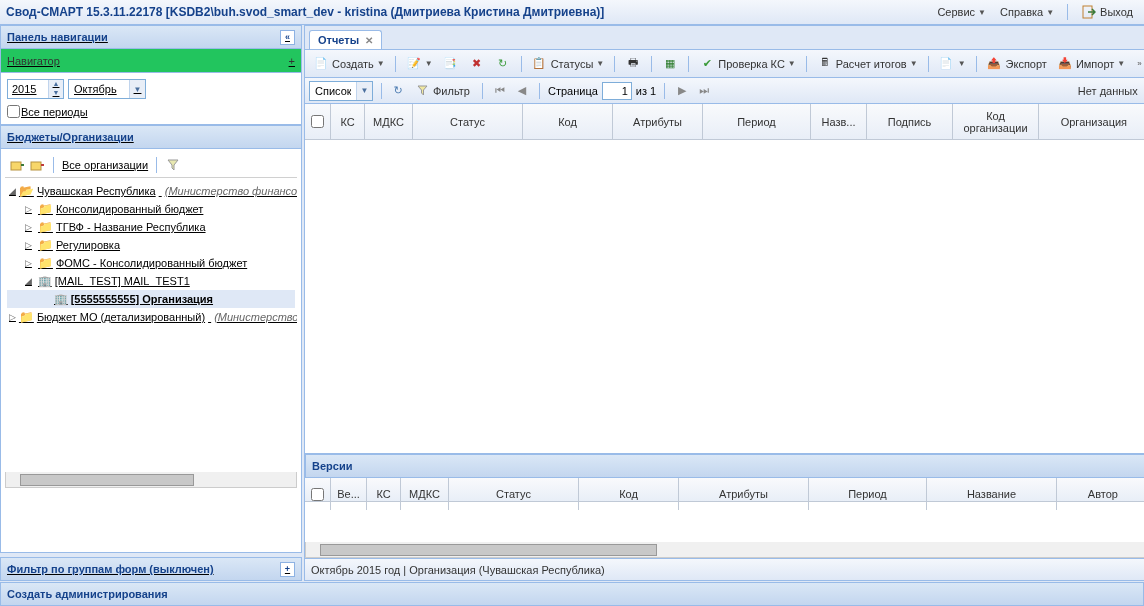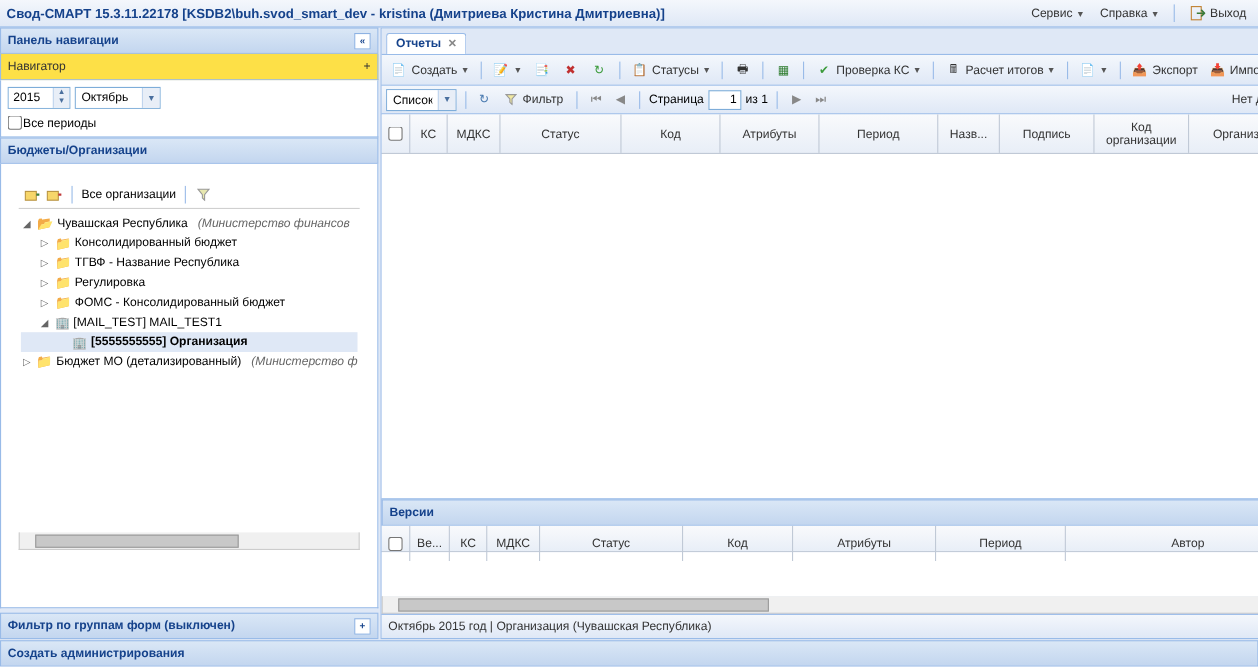--- a/index.html
+++ b/index.html
@@ -4,24 +4,24 @@
 <style>
 * { box-sizing: border-box; margin: 0; padding: 0; font-family: Tahoma, Arial, sans-serif; font-size: 11px; }
 body { background: #dfe8f6; width: 1144px; height: 606px; overflow: hidden; }
 .app-header { height: 25px; background: linear-gradient(#f4f7fc, #dfe8f6); border-bottom: 1px solid #99bbe8; display: flex; align-items: center; padding: 0 6px; justify-content: space-between; }
 .app-title { color: #15428b; font-weight: bold; font-size: 12px; }
 .header-right { display: flex; align-items: center; gap: 4px; }
 .header-btn { display: flex; align-items: center; gap: 3px; color: #333; cursor: pointer; padding: 2px 5px; }
 .dd { font-size: 8px; color: #555; }
 .sep-v { width: 1px; height: 16px; background: #99bbe8; margin: 0 4px; }
 .main { display: flex; height: 556px; }
-.left-col { width: 344px; display: flex; flex-direction: column; }
+.left-col { width: 302px; display: flex; flex-direction: column; text-decoration: underline; }
 .panel-hdr { background: linear-gradient(#dae7f6, #c3d6ef); border: 1px solid #99bbe8; height: 24px; display: flex; align-items: center; padding: 0 6px; color: #15428b; font-weight: bold; justify-content: space-between; }
 .panel-hdr .tool { width: 15px; height: 15px; border: 1px solid #8db2e3; background: #fff; display: flex; align-items: center; justify-content: center; cursor: pointer; font-size: 9px; color: #15428b; }
-.sub-hdr { background: #fde047; border: 1px solid #99bbe8; border-top: none; height: 24px; display: flex; align-items: center; padding: 0 6px; color: #333; justify-content: space-between; }
+.sub-hdr { background: #22c55e; border: 1px solid #99bbe8; border-top: none; height: 24px; display: flex; align-items: center; padding: 0 6px; color: #333; justify-content: space-between; }
 .panel-body { background: #fff; border: 1px solid #99bbe8; border-top: none; padding: 6px; }
 .inline { display: flex; align-items: center; gap: 4px; }
 .spinner { display: flex; border: 1px solid #7eadd9; height: 20px; }
 .spinner input { border: none; width: 40px; padding: 0 4px; outline: none; }
 .spin-btns { display: flex; flex-direction: column; width: 15px; background: #e8eef7; border-left: 1px solid #c0d4ed; }
 .spin-btns div { height: 9px; font-size: 7px; text-align: center; line-height: 8px; color: #4a6f9e; cursor: pointer; }
 .combo { display: flex; border: 1px solid #7eadd9; height: 20px; }
 .combo input { border: none; padding: 0 5px; width: 60px; outline: none; }
 .combo .trg { width: 16px; background: #e8eef7; border-left: 1px solid #c0d4ed; display: flex; align-items: center; justify-content: center; font-size: 8px; color: #4a6f9e; cursor: pointer; }
 .chk-row { margin-top: 6px; display: flex; align-items: center; gap: 1px; }
@@ -113,21 +113,21 @@
         </div>
       </div>
       <div class="chk-row">
         <input type="checkbox" class="chk" style="">
         <span>Все периоды</span>
       </div>
     </div>
     <div class="panel-hdr">
       <span>Бюджеты/Организации</span>
     </div>
-    <div class="panel-body" style="padding:16px;flex:1;display:flex;flex-direction:column;">
+    <div class="panel-body" style="padding:4px;flex:1;display:flex;flex-direction:column;">
       <div class="tree-tb">
         <span class="icon16">
             <svg width="14" height="14">
               <rect x="1" y="4" width="10" height="8" fill="#f7d66a" stroke="#b89340"></rect>
               <path d="M11 7 L14 7" stroke="#3a7a3a" stroke-width="2"></path>
             </svg>
           </span>
         <span class="icon16">
             <svg width="14" height="14">
               <rect x="1" y="4" width="10" height="8" fill="#f7d66a" stroke="#b89340"></rect>
@@ -314,20 +314,21 @@
         <div class="grid-col" style="width:26px;">
             <input type="checkbox" class="chk" style="">
           </div>
         <div class="grid-col" style="width:36px;">Ве...</div>
         <div class="grid-col" style="width:34px;">КС</div>
         <div class="grid-col" style="width:48px;">МДКС</div>
         <div class="grid-col" style="width:130px;">Статус</div>
         <div class="grid-col" style="width:100px;">Код</div>
         <div class="grid-col" style="width:130px;">Атрибуты</div>
         <div class="grid-col" style="width:118px;">Период</div>
+        <div class="grid-col" style="width:130px;">Название</div>
         <div class="grid-col" style="flex:1;">Автор</div>
       </div>
       <div class="grid-body" style="height:40px;"></div>
       <div class="scroll-h">
           <div class="scroll-thumb" style="flex-basis:40%;"></div>
         </div>
     </div>
     <div class="status-bar">
         <span>Октябрь 2015 год | Организация (Чувашская Республика)</span>
       </div>

